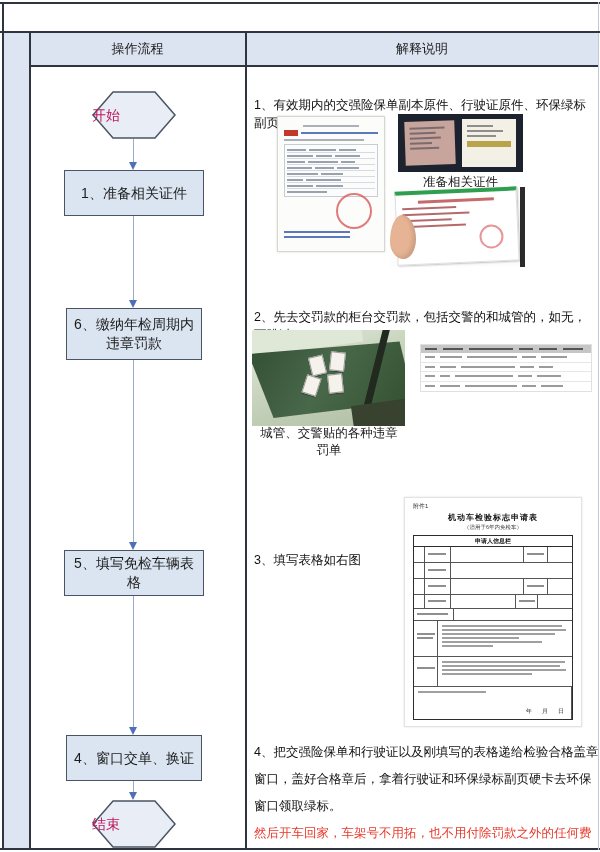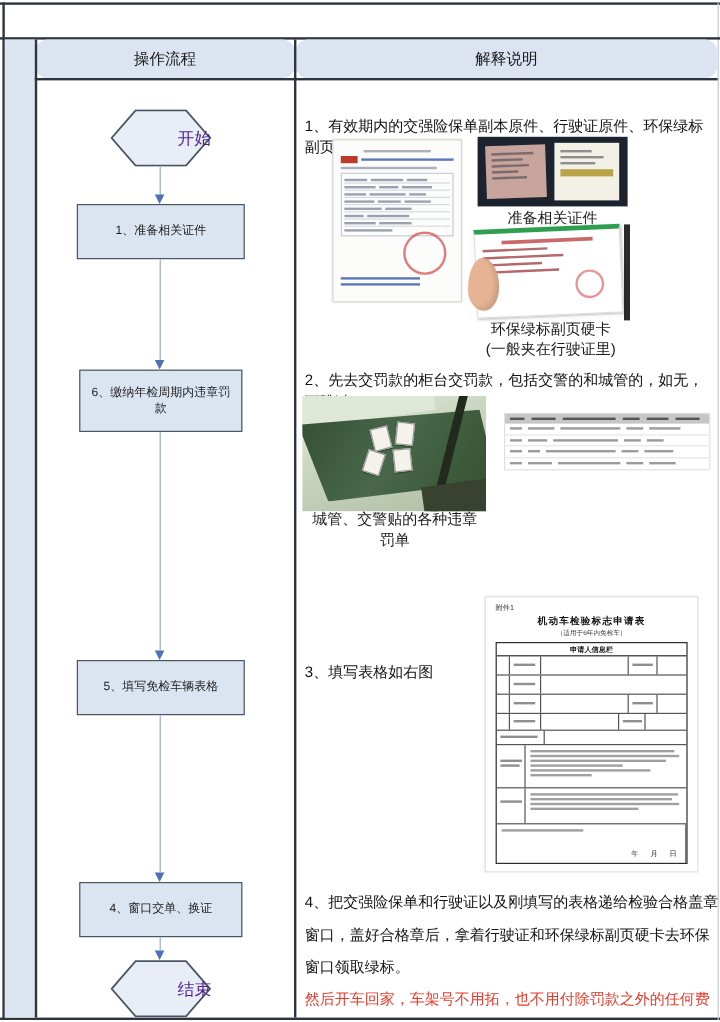--- a/index.html
+++ b/index.html
@@ -8,28 +8,28 @@
 
   
   .line { position:absolute; background:#2e3440; }
   .line.light { background:#c3c9d4; }
 
   
   .title-bar { position:absolute; left:4px; top:6px; width:590px; height:24px;
     font-size:13px; color:#000; line-height:24px; }
   .hdr { position:absolute; top:33px; height:32px; background:#dce3f1;
     display:flex; align-items:center; justify-content:center;
-    font-size:13px; font-weight:500; color:#1a1a1a;border-radius:11px; }
+    font-size:13px; font-weight:500; color:#1a1a1a; }
   .col-a { position:absolute; left:4px; top:33px; width:25px; height:815px; background:#dde4f2; }
 
   
   .fc-box { position:absolute; background:#dbe5f2; border:1.5px solid #4a5563;
     display:flex; align-items:center; justify-content:center; text-align:center;
-    font-size:10px; color:#1c1c1c; padding:0 6px; line-height:1.35; }
-  .hex-label { position:absolute; width:84px; text-align:right; font-size:14px; color:#4c1d95; }
+    font-size:14px; color:#1c1c1c; padding:0 6px; line-height:1.35; }
+  .hex-label { position:absolute; width:84px; text-align:left; font-size:14px; color:#be185d; }
   .arrow-line { position:absolute; width:0; border-left:1.5px solid #9aacce; }
   .arrow-head { position:absolute; width:0; height:0;
     border-left:4.5px solid transparent; border-right:4.5px solid transparent;
     border-top:8px solid #4f6fb8; }
 
   
   .sec-text { position:absolute; font-size:12.5px; color:#111; line-height:1.45; }
   .cap { position:absolute; font-size:12.5px; color:#1a1a1a; text-align:center;
     white-space:pre-line; line-height:1.35; }
 
@@ -248,22 +248,20 @@
     <div class="sheet">
       <div class="t"></div>
       <i style="width:50%"></i>
         <i style="width:62%"></i>
         <i style="width:45%"></i>
         <i style="width:58%"></i>
       <div class="stamp"></div>
     </div>
     <div class="thumb"></div>
   </div>
-  <div class="cap" style="left:385px;top:266px;width:148px;">环保绿标副页硬卡
-(一般夹在行驶证里)</div>
 
   <div class="sec-text" style="left:254px;top:308px;width:342px;">2、先去交罚款的柜台交罚款，包括交警的和城管的，如无，可跳过</div>
 
   <div class="car">
     <div class="roof"></div>
     <div class="shield"></div>
     <div class="pillar"></div>
     <div class="paper" style="left:58px;top:26px;transform:rotate(-14deg);"></div>
     <div class="paper" style="left:78px;top:22px;transform:rotate(6deg);"></div>
     <div class="paper" style="left:52px;top:46px;transform:rotate(18deg);"></div>

